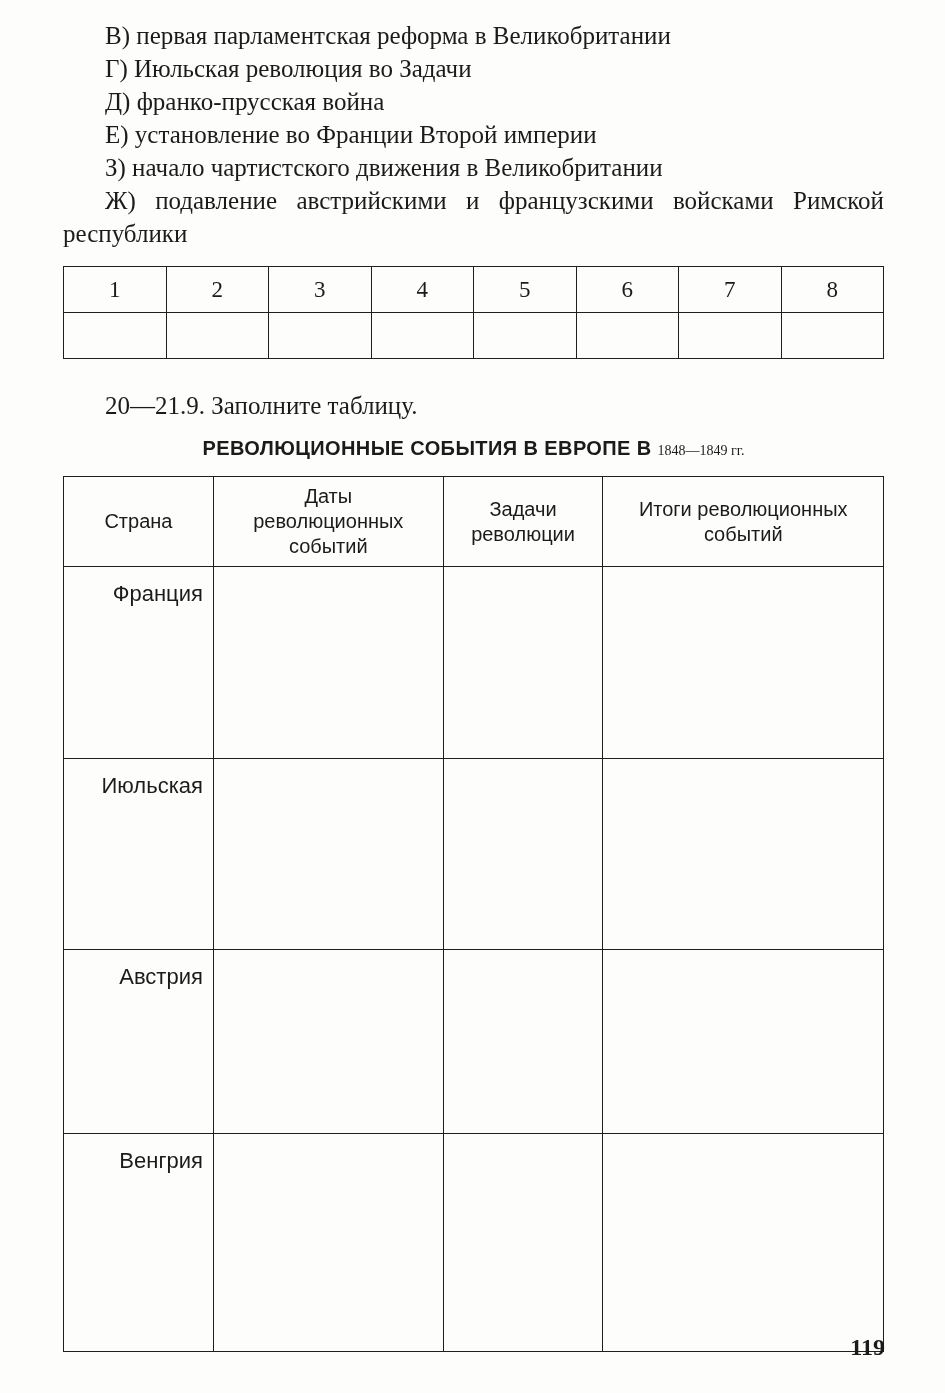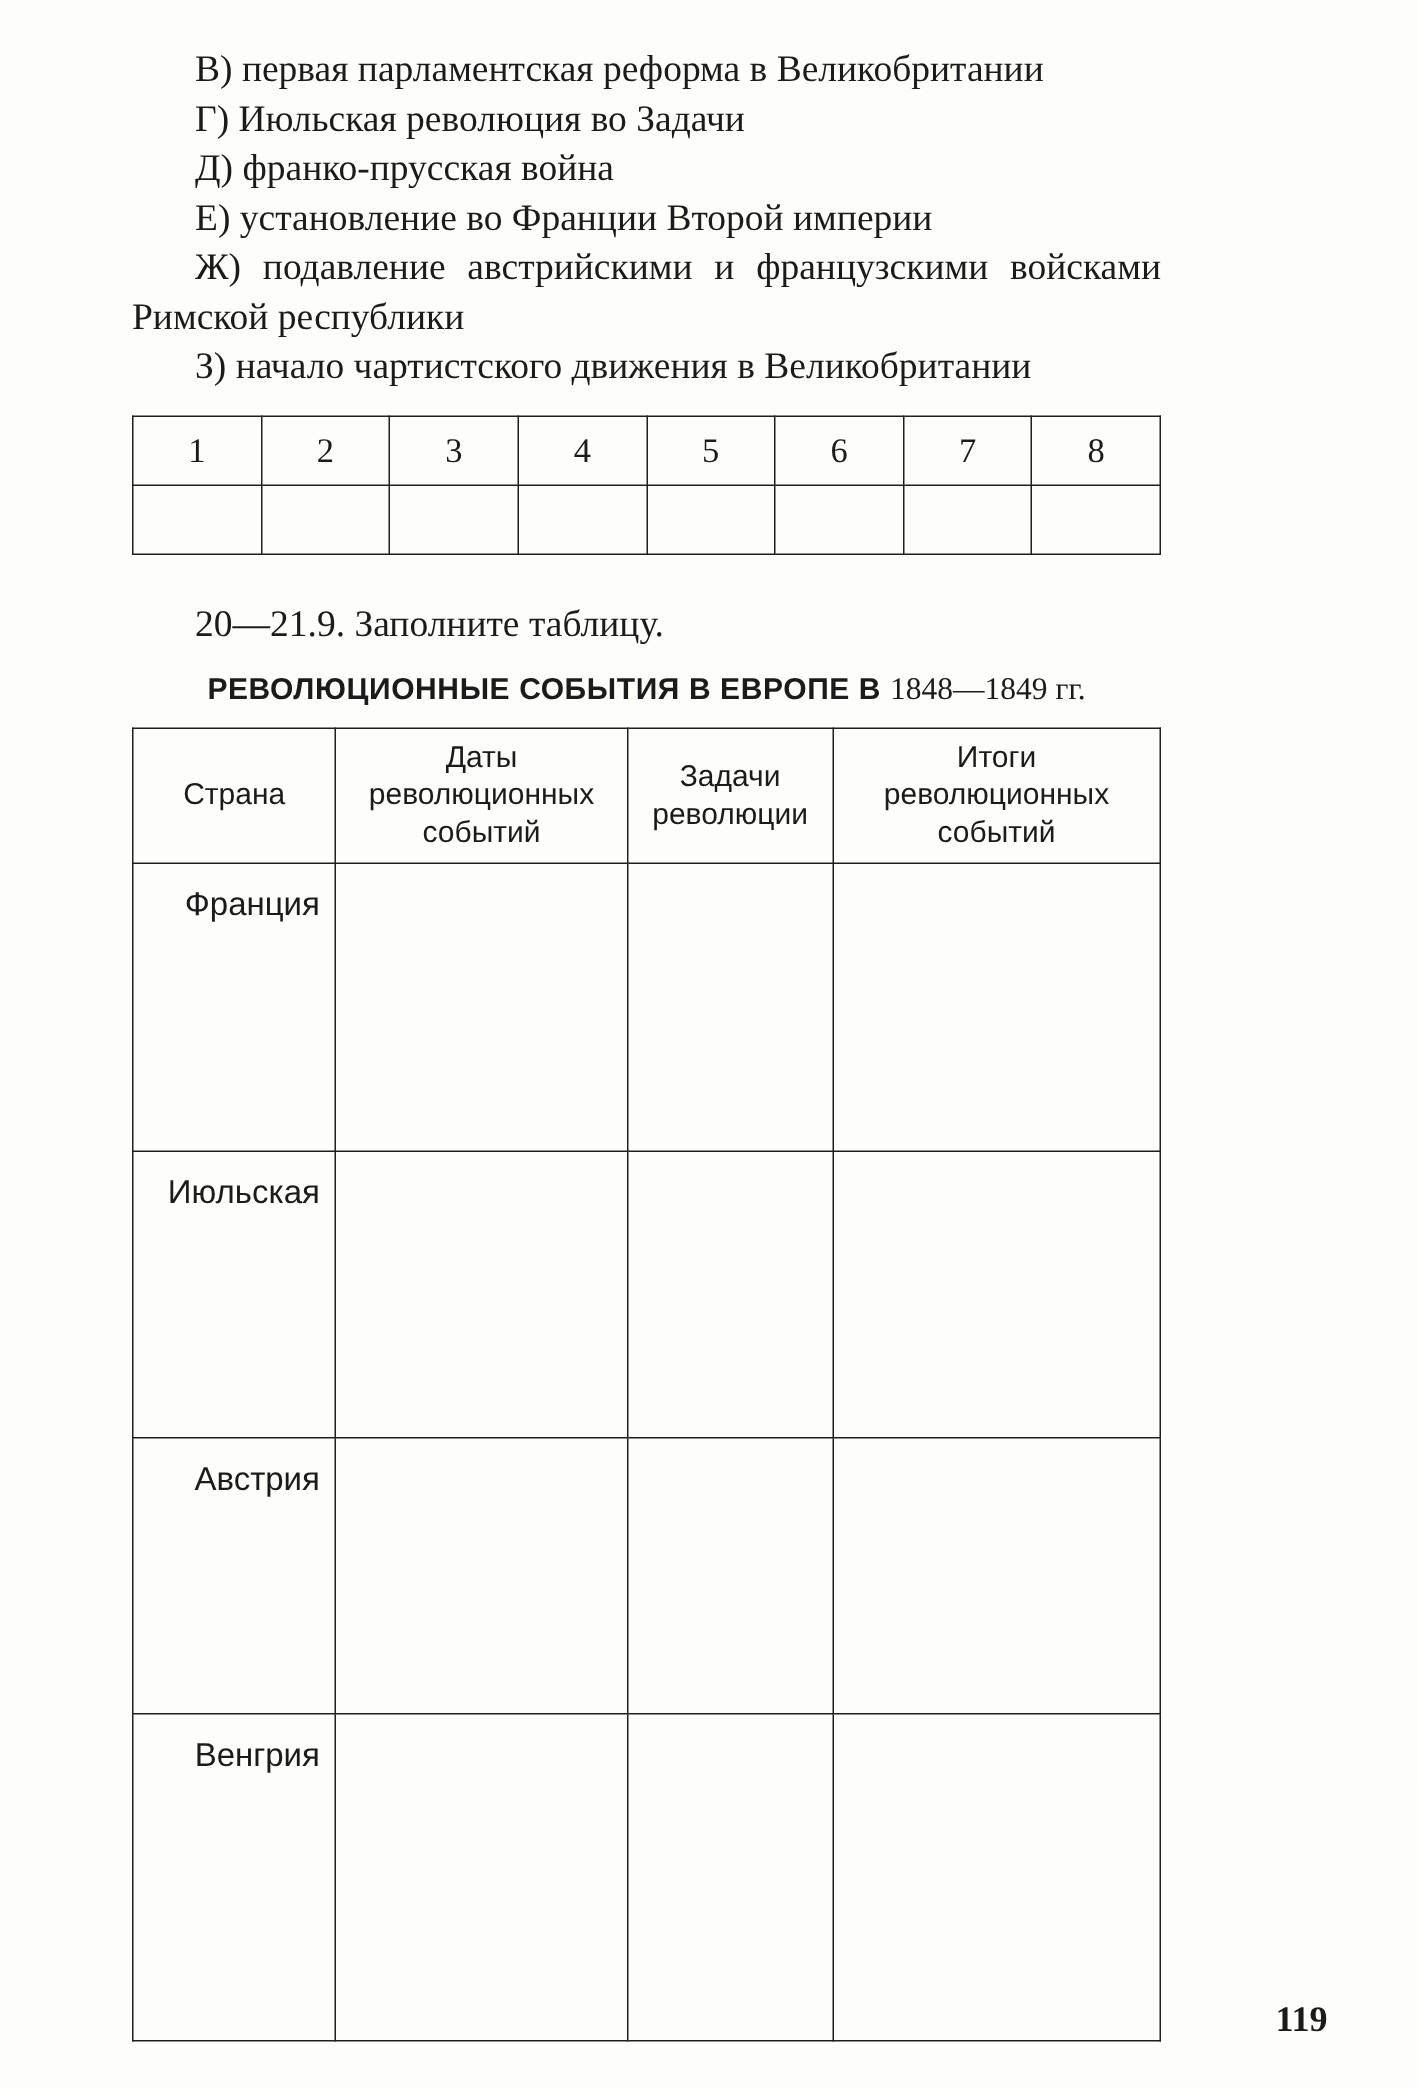--- a/index.html
+++ b/index.html
@@ -10,23 +10,22 @@
     height: 1393px;
     margin: 0 auto;
     background: #fdfdfb;
     color: #1b1b1b;
     font-family: "Liberation Serif", serif;
     overflow: hidden;
   }
   .content {
     position: absolute;
     left: 63px;
-    top: 30px;
-    width: 686px;
-    margin-left: 25px;
+    top: 19px;
+    width: 821px;
   }
   .event-list .list-item {
     font-size: 25px;
     line-height: 33px;
     text-indent: 42px;
     text-align: justify;
     hyphens: manual;
   }
   table { border-collapse: collapse; width: 100%; }
   .answer-table {
@@ -52,21 +51,21 @@
     text-align: center;
     font-family: "Liberation Sans", sans-serif;
     font-weight: bold;
     font-size: 20px;
     letter-spacing: 0.4px;
     line-height: 26px;
   }
   .table-title .years {
     font-family: "Liberation Serif", serif;
     font-weight: normal;
-    font-size: 21px;
+    font-size: 14px;
     letter-spacing: 0;
   }
   .main-table {
     margin-top: 12px;
     font-family: "Liberation Sans", sans-serif;
   }
   .main-table th {
     border: 1.5px solid #1f1f1f;
     height: 90px;
     font-weight: normal;
@@ -97,22 +96,22 @@
 <body>
 
 <div class="page">
   <div class="content">
 
     <div class="event-list">
       <p class="list-item">В) первая парламентская реформа в Великобритании</p>
       <p class="list-item">Г) Июльская революция во Задачи</p>
       <p class="list-item">Д) франко-прусская война</p>
       <p class="list-item">Е) установление во Франции Второй империи</p>
+      <p class="list-item">З) начало чартистского движения в Великобритании</p>
       <p class="list-item">Ж) подавление австрийскими и французскими войсками Рим­ской республики</p>
-      <p class="list-item">З) начало чартистского движения в Великобритании</p>
     </div>
 
     <table class="answer-table">
       <tbody>
         <tr>
           <td>1</td>
           <td>2</td>
           <td>3</td>
           <td>4</td>
           <td>5</td>

